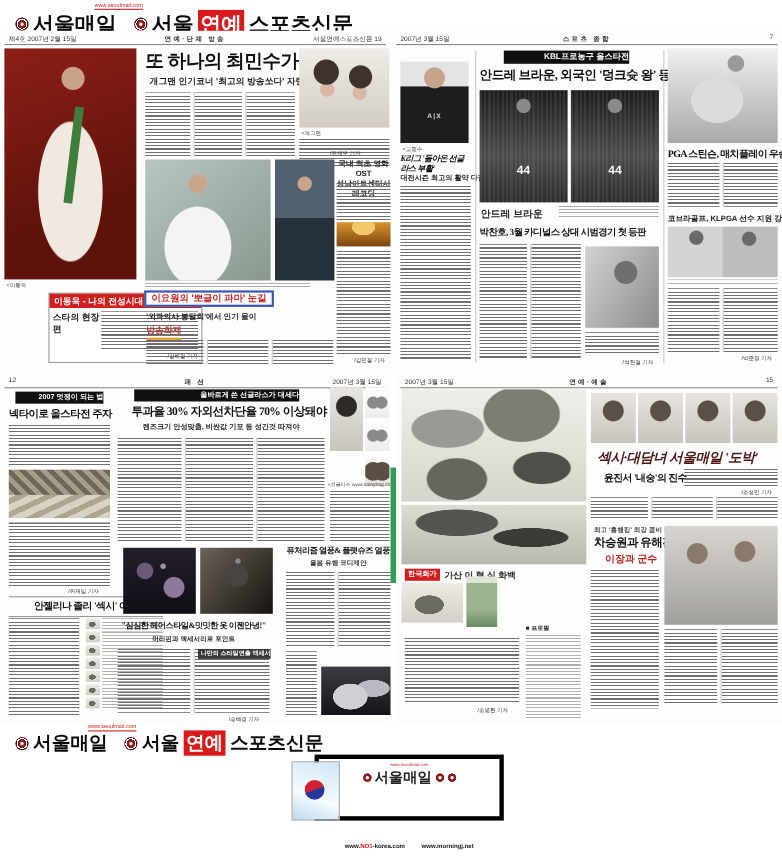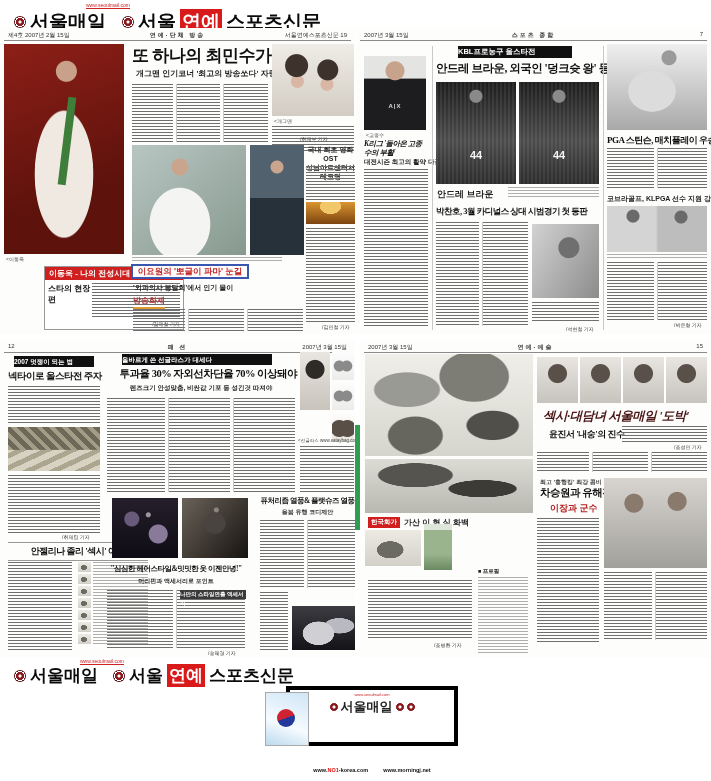--- a/index.html
+++ b/index.html
@@ -13,21 +13,21 @@
   .greek.lt{opacity:.55}
   .cols{display:flex}
   .cols>div{flex:1}
   .cols.ruled>div+div{border-left:1px solid #c9c9c9;margin-left:3px;padding-left:3px}
   .cap{font-size:5px;color:#444;white-space:nowrap}
   .dl{position:absolute;left:4px;right:4px;top:2px;height:11px;border-bottom:1px solid #8a8a8a;font-size:6px;color:#333}
   .dl .l{position:absolute;left:4px;top:1px}
   .dl .c{position:absolute;left:0;right:0;top:1px;text-align:center;font-weight:bold;letter-spacing:2px}
   .dl .r{position:absolute;right:4px;top:1px}
   .vrule{position:absolute;width:1px;background:#c9c9c9}
-  .boxblk{background:#101010;color:#fff;font-weight:bold;text-align:left}
+  .boxblk{background:#101010;color:#fff;font-weight:bold;text-align:right}
   .emb{width:12px;height:12px;border-radius:50%;display:inline-block;vertical-align:-2px;
        background:radial-gradient(circle at 50% 50%,#fff 0 1px,#8b1a1e 2px 4px,#fff 4px 5px,#5a0d10 5px)}
   .emb.sm{width:8px;height:8px}
   .logo-row{display:flex;align-items:center;gap:4px;font-weight:900;color:#0a0a0a;white-space:nowrap}
   .redbox{background:#d81a1a;color:#fff;padding:0 2px;font-weight:900}
   .byline{font-size:5px;color:#333;text-align:right;white-space:nowrap}
   
   .ph{position:absolute;overflow:hidden}
   .ph-star{background:radial-gradient(circle at 52% 13%,#c9a089 0 10px,transparent 11px),
            radial-gradient(ellipse at 50% 62%,#efe9e2 0 34%,transparent 35%),
@@ -180,21 +180,21 @@
     <div class="dl">
       <span class="l">2007년 3월 15일</span>
       <span class="c">스포츠 종합</span>
       <span class="r">7</span>
     </div>
 
     <div class="ph ph-gojongsu" style="left:8px;top:28px;width:62px;height:74px">
       <span class="shirt">A|X</span>
     </div>
     <div class="abs cap" style="left:10px;top:104px">&lt;고종수</div>
-    <div class="abs hl" style="left:8px;top:111px;width:64px;font-size:7.5px;font-style:italic;white-space:normal;line-height:9px">K리그 '돌아온 고종수의 부활'</div>
+    <div class="abs hl" style="left:8px;top:111px;width:64px;font-size:7.5px;font-style:italic;white-space:normal;line-height:9px">K리그 '돌아온 선글라스 부활'</div>
     <div class="abs" style="left:8px;top:130px;font-size:6.5px;font-weight:bold;white-space:nowrap">대전시즌 최고의 활약 다짐</div>
     <div class="abs greek" style="left:8px;top:141px;width:64px;height:158px"></div>
     <div class="vrule" style="left:76px;top:18px;height:284px"></div>
 
     <div class="abs boxblk" style="left:102px;top:18px;width:114px;height:12px;font-size:7.5px;line-height:12px">KBL프로농구 올스타전</div>
     <div class="abs hl" style="left:80px;top:33px;width:164px;font-size:11.5px;text-align:center">안드레 브라운, 외국인 '덩크슛 왕' 등극</div>
     <div class="ph ph-bball" style="left:80px;top:54px;width:80px;height:102px">
       <span class="jersey">44</span>
     </div>
     <div class="ph ph-bball" style="left:163px;top:54px;width:80px;height:102px">

